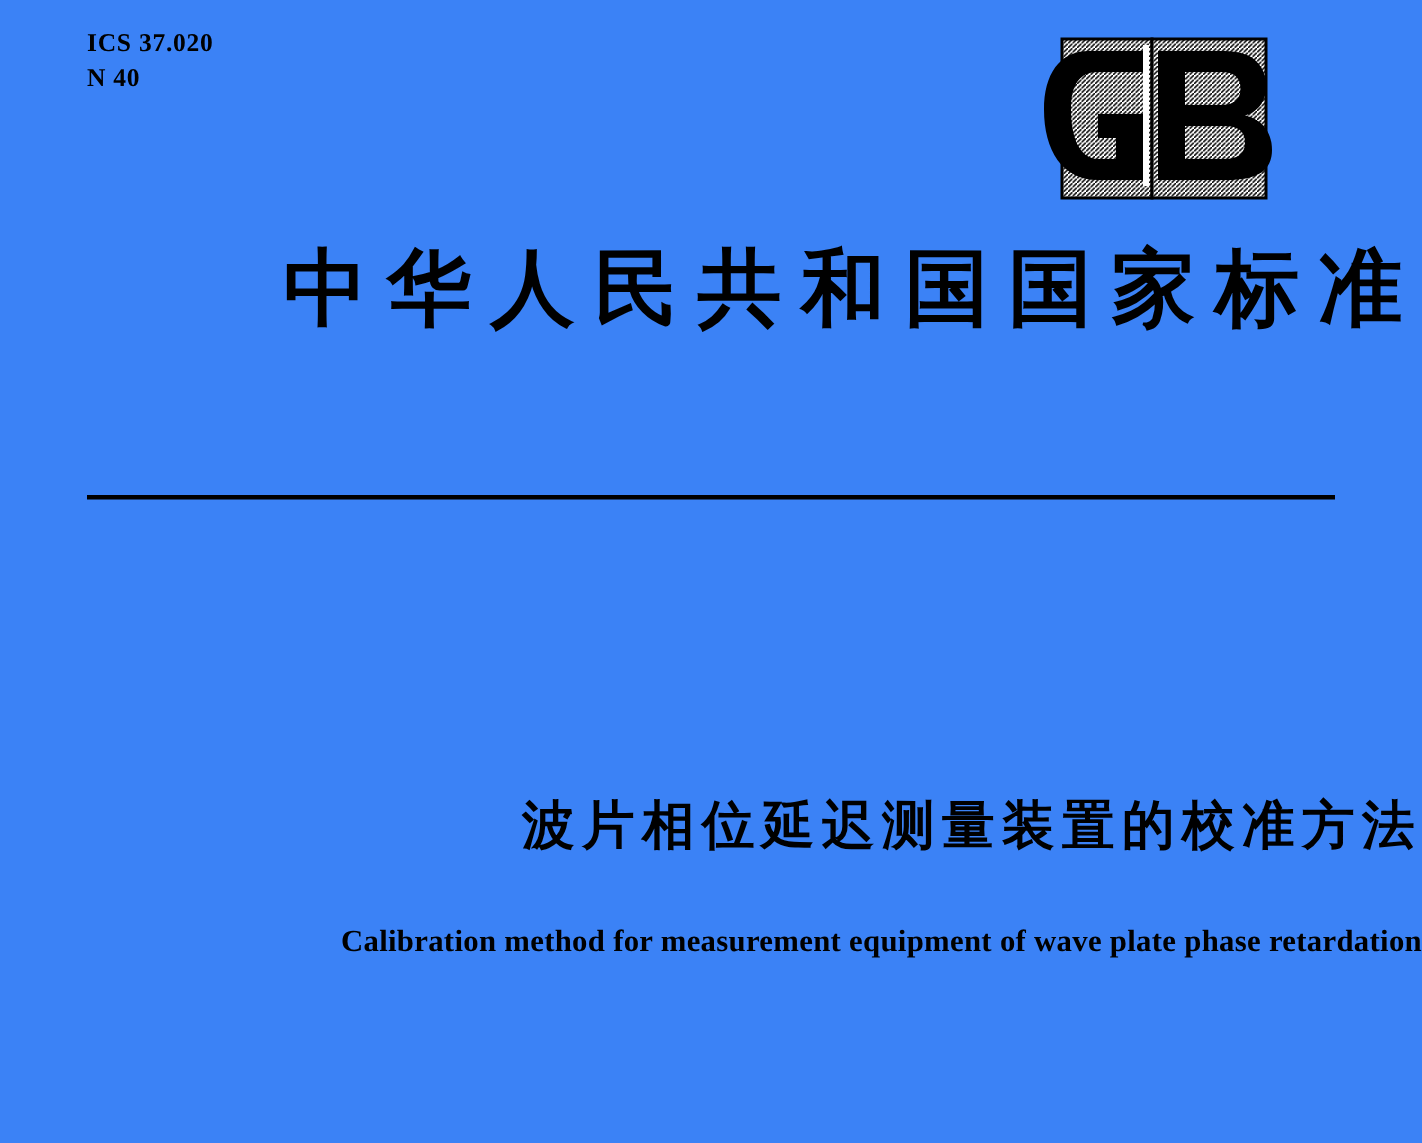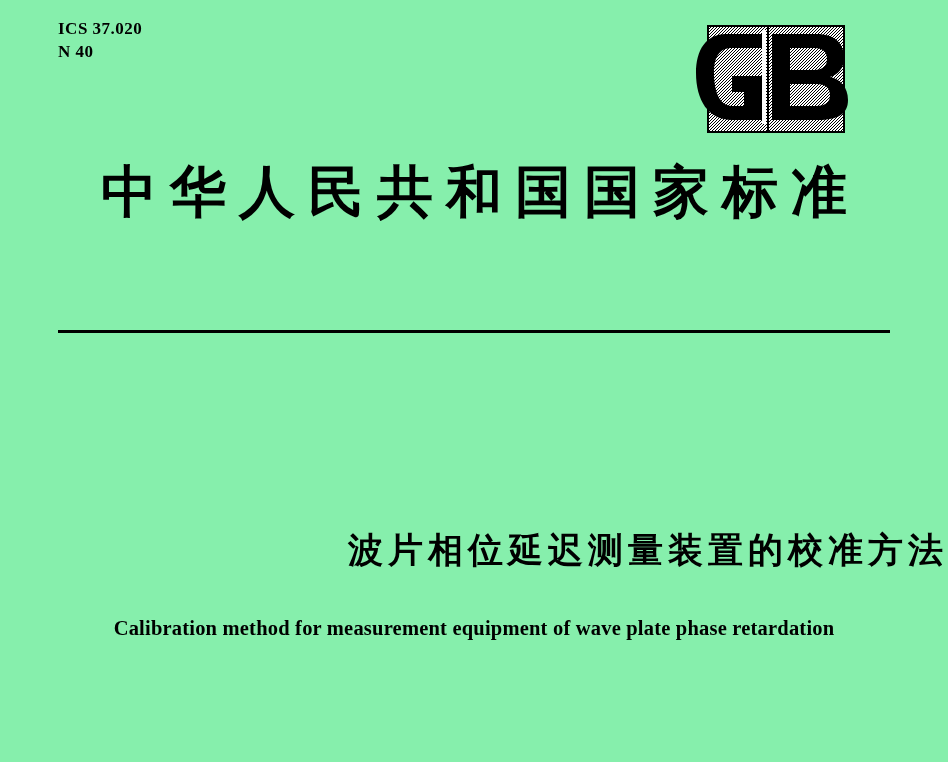--- a/index.html
+++ b/index.html
@@ -11,21 +11,21 @@
     width: 948px;
     height: 762px;
     font-family: "Liberation Serif", serif;
     color: #000000;
     overflow: hidden;
   }
   .page {
     position: relative;
     width: 948px;
     height: 762px;
-    background: #86efac;
+    background: #3b82f6;
   }
 
   
   .ics-block {
     position: absolute;
     left: 58px;
     top: 18px;
     font-family: "Liberation Serif", serif;
     font-weight: bold;
     font-size: 17px;
@@ -47,21 +47,21 @@
   .gb-emblem svg {
     display: block;
   }
 
   
   .national-title {
     position: absolute;
     left: 0;
     right: 0;
     top: 155px;
-    text-align: center;
+    text-align: right;
     font-family: "DejaVu Serif", "Liberation Serif", serif;
     font-weight: bold;
     font-size: 56px;
     letter-spacing: 13px;
     text-indent: 13px;
     color: #000;
     white-space: nowrap;
   }
 
   
@@ -100,21 +100,21 @@
     text-indent: 5px;
     white-space: nowrap;
   }
 
   
   .doc-title-en {
     position: absolute;
     left: 0;
     right: 0;
     top: 617px;
-    text-align: center;
+    text-align: right;
     font-family: "Liberation Serif", serif;
     font-weight: bold;
     font-size: 20.5px;
     letter-spacing: 0.2px;
     white-space: nowrap;
   }
 </style>
 </head>
 <body>
 

